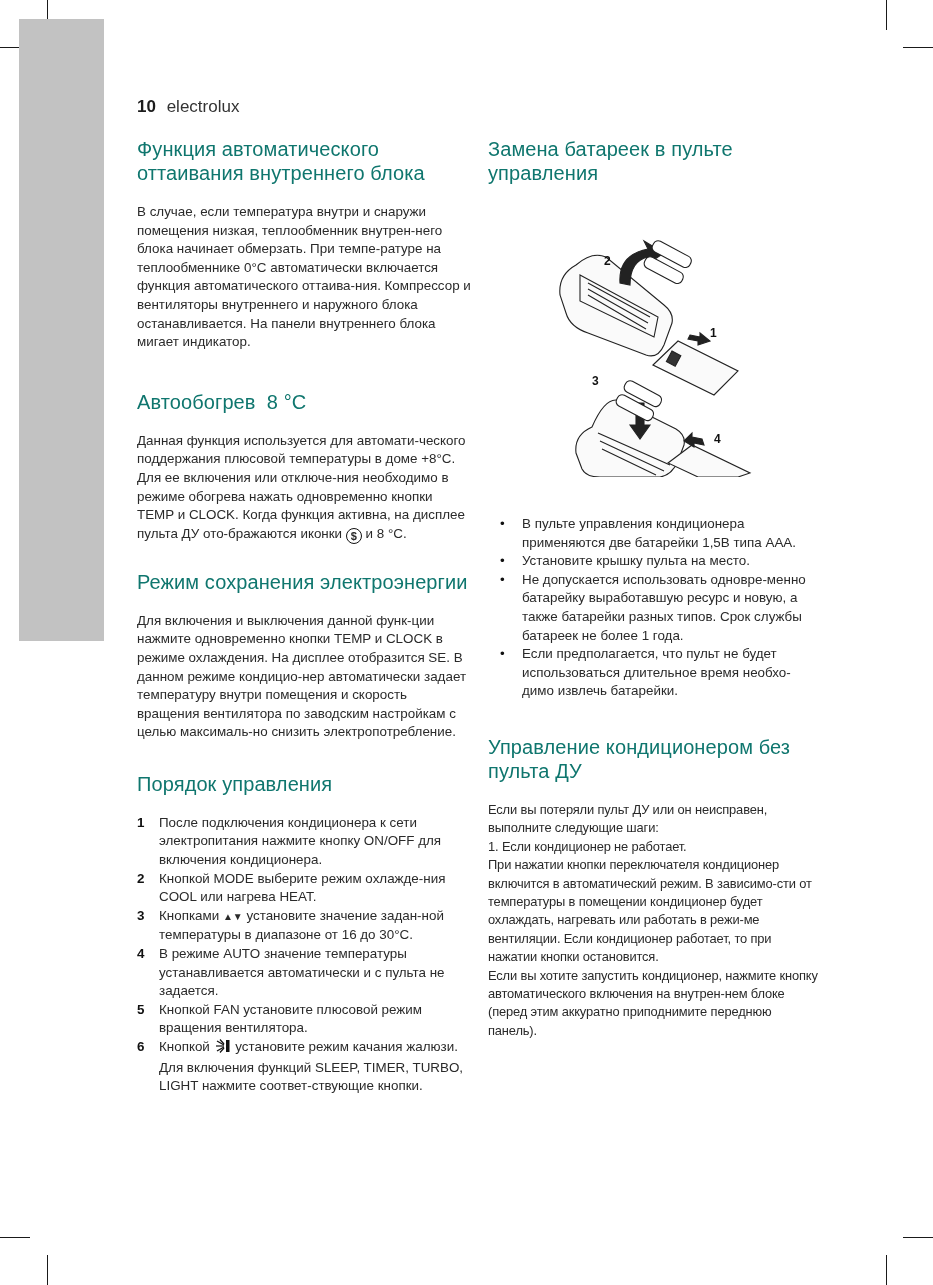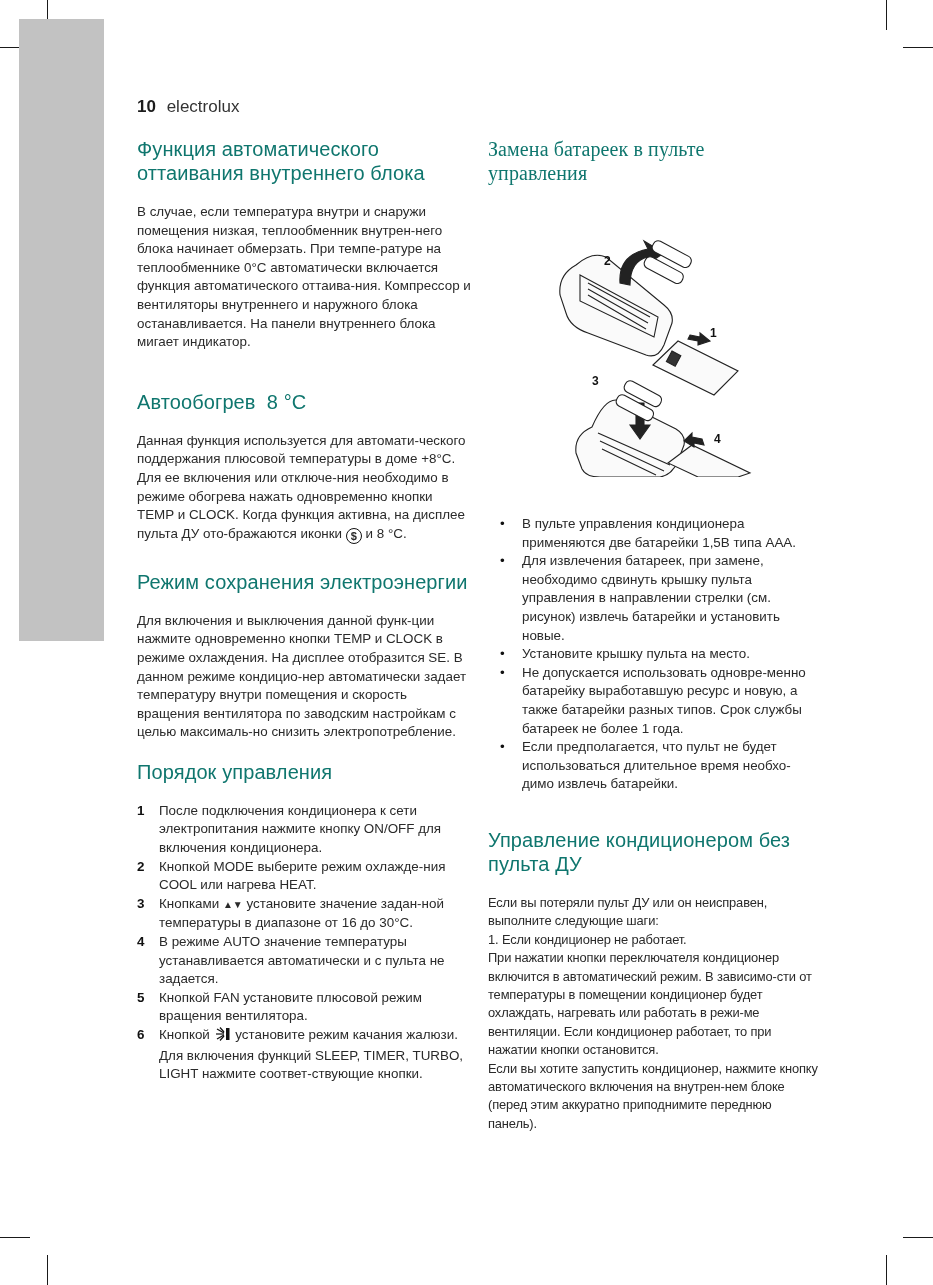--- a/index.html
+++ b/index.html
@@ -68,21 +68,21 @@
 
   <div class="sec">
     <h2 style="white-space:pre;">Автообогрев  8 °C</h2>
     <p class="body">
       <span>Данная функция используется для автомати-ческого поддержания плюсовой температуры в доме +8°C. Для ее включения или отключе-ния необходимо в режиме обогрева нажать одновременно кнопки TEMP и CLOCK. Когда функция активна, на дисплее пульта ДУ ото-бражаются иконки</span>
       <span class="dollar-icon">$</span>
       <span>и 8 °C.</span>
     </p>
   </div>
 
-  <div class="sec" style="margin-bottom:18px;">
+  <div class="sec" style="margin-bottom:30px;">
     <h2>Режим сохранения электроэнергии</h2>
     <p class="body">Для включения и выключения данной функ-ции нажмите одновременно кнопки TEMP и CLOCK в режиме охлаждения. На дисплее отобразится SE. В данном режиме кондицио-нер автоматически задает температуру внутри помещения и скорость вращения вентилятора по заводским настройкам с целью максималь-но снизить электропотребление.</p>
   </div>
 
   <div class="sec">
     <h2>Порядок управления</h2>
     <ol class="steps">
       <li><span class="num">1</span><span>После подключения кондиционера к сети электропитания нажмите кнопку ON/OFF для включения кондиционера.</span></li>
       <li><span class="num">2</span><span>Кнопкой MODE выберите режим охлажде-ния COOL или нагрева HEAT.</span></li>
       <li><span class="num">3</span><span>Кнопками</span> <span style="font-size:10px;">▲▼</span> <span>установите значение задан-ной температуры в диапазоне от 16 до 30°C.</span></li>
@@ -100,21 +100,21 @@
           </svg>
         </span>
         <span>установите режим качания жалюзи. Для включения функций SLEEP, TIMER, TURBO, LIGHT нажмите соответ-ствующие кнопки.</span></li>
     </ol>
   </div>
 </div>
 
 <div class="col col-right">
 
   <div>
-    <h2 style="margin-bottom:10px;font-family:Liberation Serif, serif;">
+    <h2 style="margin-bottom:10px;">
       <span>Замена батареек в пульте</span><br>
       <span>управления</span>
     </h2>
 
     <div class="illus" style="height:282px;">
       <svg width="335" height="282" viewBox="0 0 335 282">
         <g fill="none" stroke="#222" stroke-width="1.1">
 
           <path d="M88 70 Q70 80 72 100 L78 118 Q82 132 100 138 L158 160 Q170 164 176 150 L184 128 Q186 118 176 110 L118 62 Q104 56 88 70 Z" fill="#fafafa"></path>
           <path d="M92 80 L170 122 L166 142 L92 106 Z"></path>
@@ -147,21 +147,20 @@
           <text x="116" y="70">2</text>
           <text x="222" y="142">1</text>
           <text x="104" y="190">3</text>
           <text x="226" y="248">4</text>
         </g>
       </svg>
     </div>
 
     <ul class="bullets" style="margin-top:38px; margin-bottom:34px;">
       <li>В пульте управления кондиционера применяются две батарейки 1,5В типа AAA.</li>
-      <li>Для извлечения батареек, при замене, необходимо сдвинуть крышку пульта управления в направлении стрелки (см. рисунок) извлечь батарейки и установить новые.</li>
       <li>Установите крышку пульта на место.</li>
       <li>Не допускается использовать одновре-менно батарейку выработавшую ресурс и новую, а также батарейки разных типов. Срок службы батареек не более 1 года.</li>
       <li>Если предполагается, что пульт не будет использоваться длительное время необхо-димо извлечь батарейки.</li>
     </ul>
   </div>
 
   <div>
     <h2>
       <span>Управление кондиционером без</span><br>
       <span>пульта ДУ</span>

